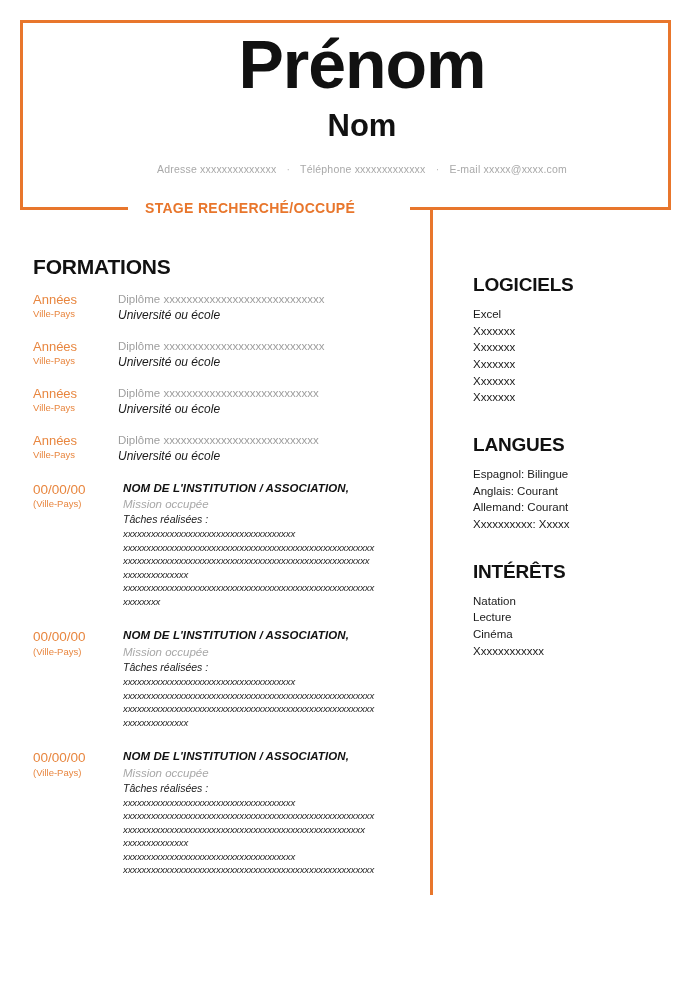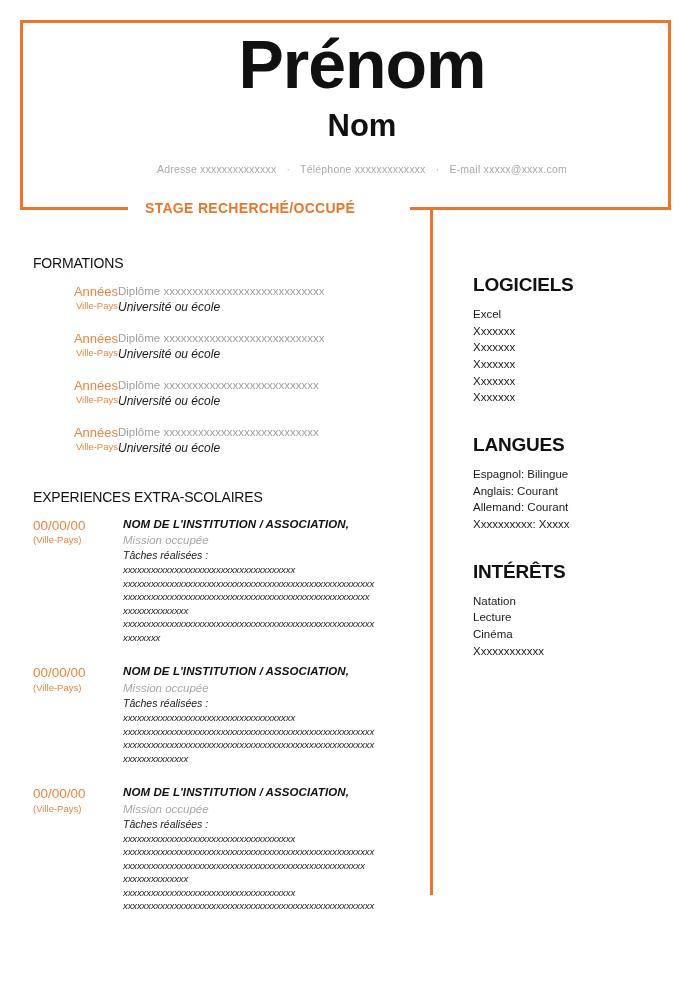--- a/index.html
+++ b/index.html
@@ -82,22 +82,22 @@
     left: 145px;
     top: 200px;
     font-size: 14px;
     font-weight: bold;
     color: #E8762C;
     letter-spacing: 0.3px;
   }
 
   
   .sec-title {
-    font-size: 14px;
-    font-weight: normal;
+    font-size: 21px;
+    font-weight: bold;
     color: #111111;
     letter-spacing: -0.2px;
     margin: 0;
   }
   .sec-title-sm {
     font-size: 19px;
     font-weight: bold;
     color: #111111;
     letter-spacing: -0.2px;
     margin: 0;
@@ -113,21 +113,20 @@
 
   .edu-list { margin-top: 13px; }
   .edu-row {
     display: flex;
     margin-bottom: 16px;
   }
   .edu-date {
     width: 85px;
     flex: 0 0 85px;
     padding-top: 1px;
-    text-align: right;
   }
   .edu-years {
     font-size: 13px;
     color: #E8863F;
     line-height: 1.15;
   }
   .edu-place {
     font-size: 9.5px;
     color: #E8863F;
     line-height: 1.3;
@@ -283,21 +282,20 @@
           <div class="edu-place">Ville-Pays</div>
         </div>
         <div class="edu-body">
           <div class="edu-degree">Diplôme xxxxxxxxxxxxxxxxxxxxxxxxxxx</div>
           <div class="edu-school">Université ou école</div>
         </div>
       </div>
 
     </div>
 
-    <h2 class="sec-title exp-heading">EXPERIENCES EXTRA-SCOLAIRES</h2>
     <div class="exp-list">
 
       <div class="exp-row">
         <div class="exp-date">
           <div class="exp-dateval">00/00/00</div>
           <div class="exp-place">(Ville-Pays)</div>
         </div>
         <div class="exp-body">
           <div class="exp-org">NOM DE L'INSTITUTION / ASSOCIATION,</div>
           <div class="exp-mission">Mission occupée</div>

